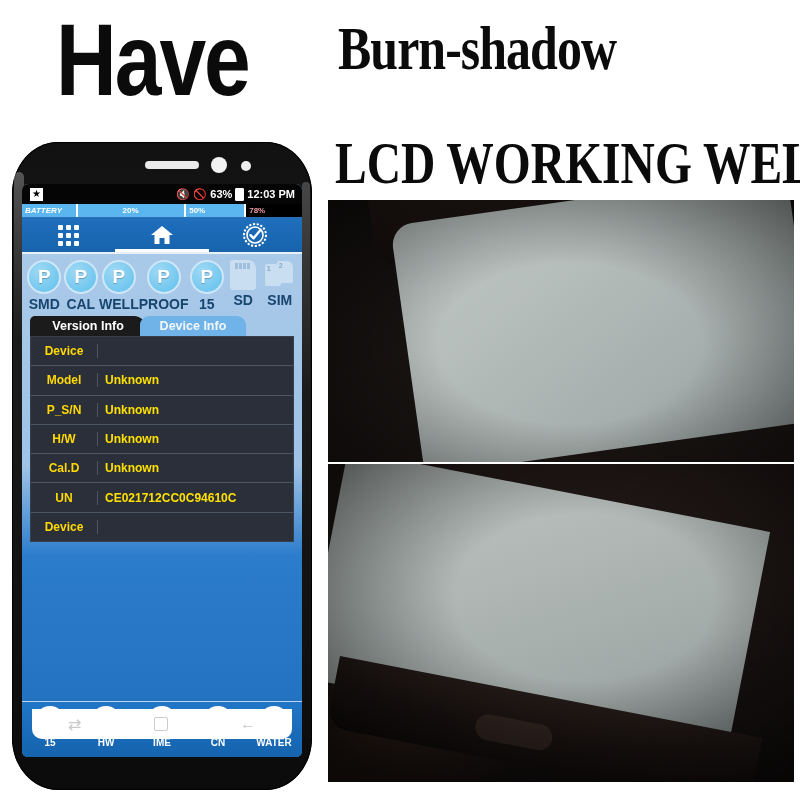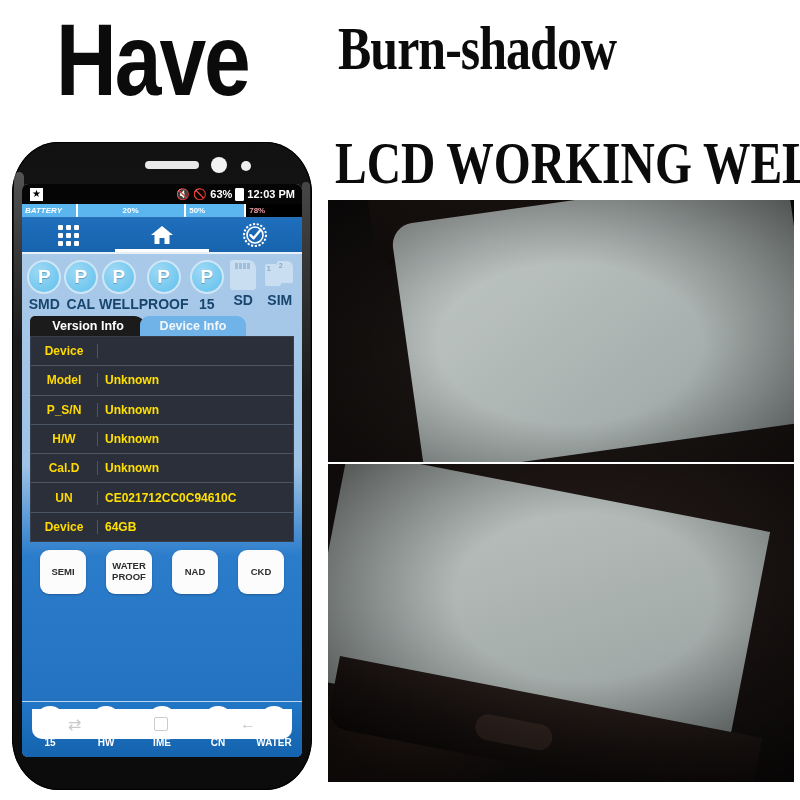--- a/index.html
+++ b/index.html
@@ -269,39 +269,23 @@
           <div class="irow">
             <div class="ikey">Cal.D</div>
             <div class="ival">Unknown</div>
           </div>
           <div class="irow">
             <div class="ikey">UN</div>
             <div class="ival">CE021712CC0C94610C</div>
           </div>
           <div class="irow">
             <div class="ikey">Device</div>
-            <div class="ival">64GB</div>
-          </div>
-        </div>
-
-        <div id="sqrow">
-          <div class="sqbtn">
-            <span>SEMI</span>
-          </div>
-          <div class="sqbtn">
-            <span>WATER</span>
-            <span>PROOF</span>
-          </div>
-          <div class="sqbtn">
-            <span>NAD</span>
-          </div>
-          <div class="sqbtn">
-            <span>CKD</span>
-          </div>
-        </div>
+          </div>
+        </div>
+
 
         <div id="bottombar">
           <div id="bottomrow">
             <div class="bcell">
               <div class="bcircle">
                 <svg width="20" height="20" viewBox="0 0 20 20">
                     <path d="M3.2 10.4 L7.6 15 L17 3.4" fill="none" stroke="#111" stroke-width="3.2" stroke-linecap="round" stroke-linejoin="round"></path>
                   </svg>
               </div>
               <div class="blabel">15</div>

